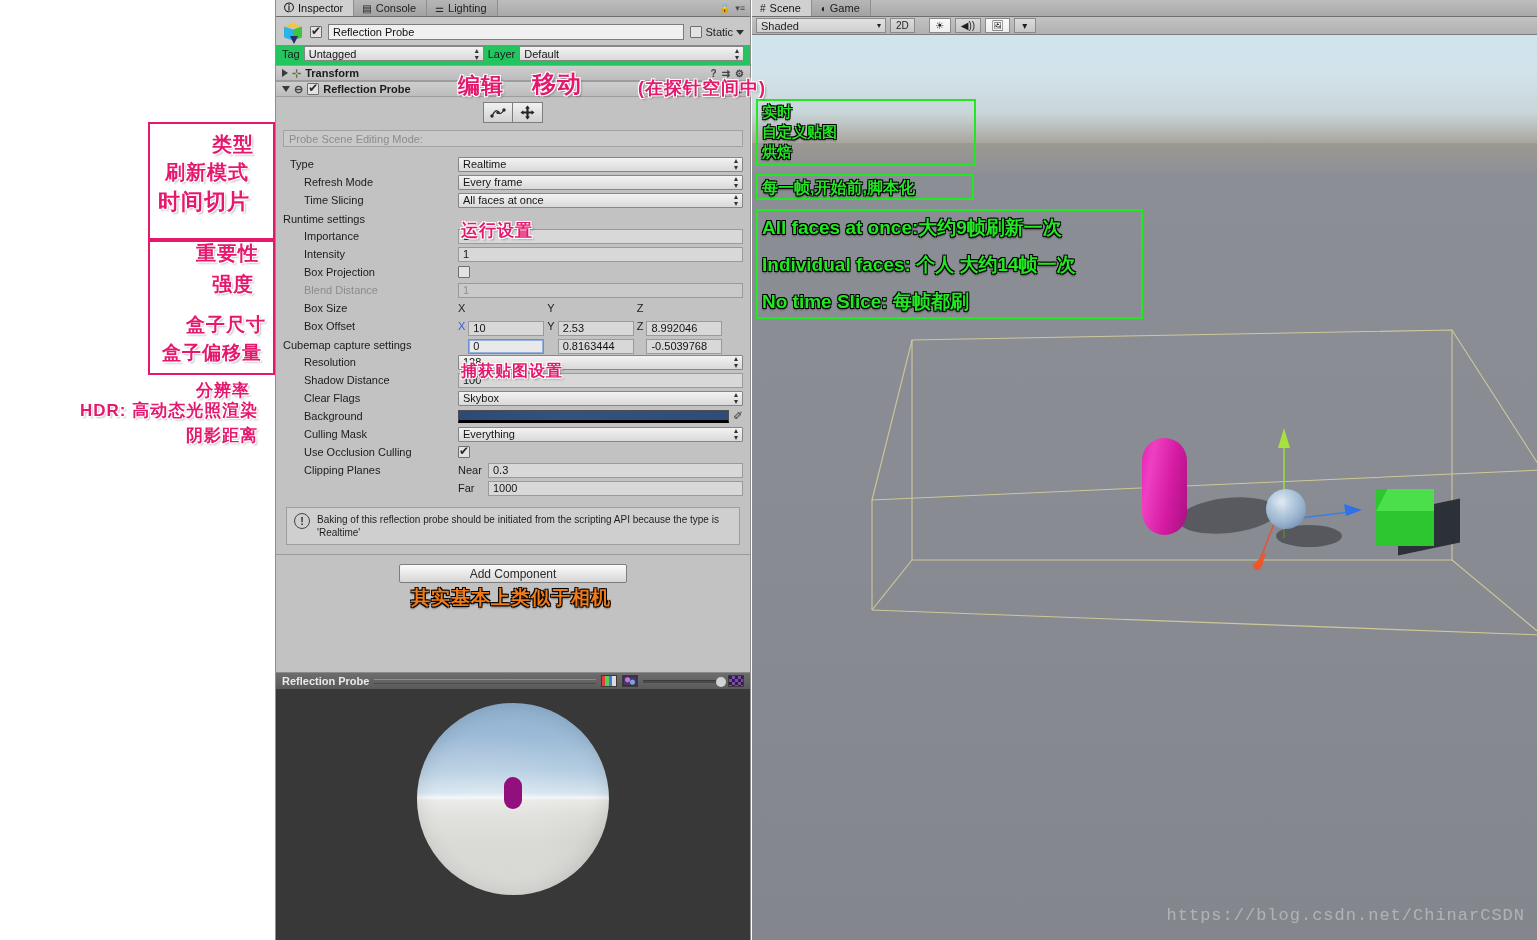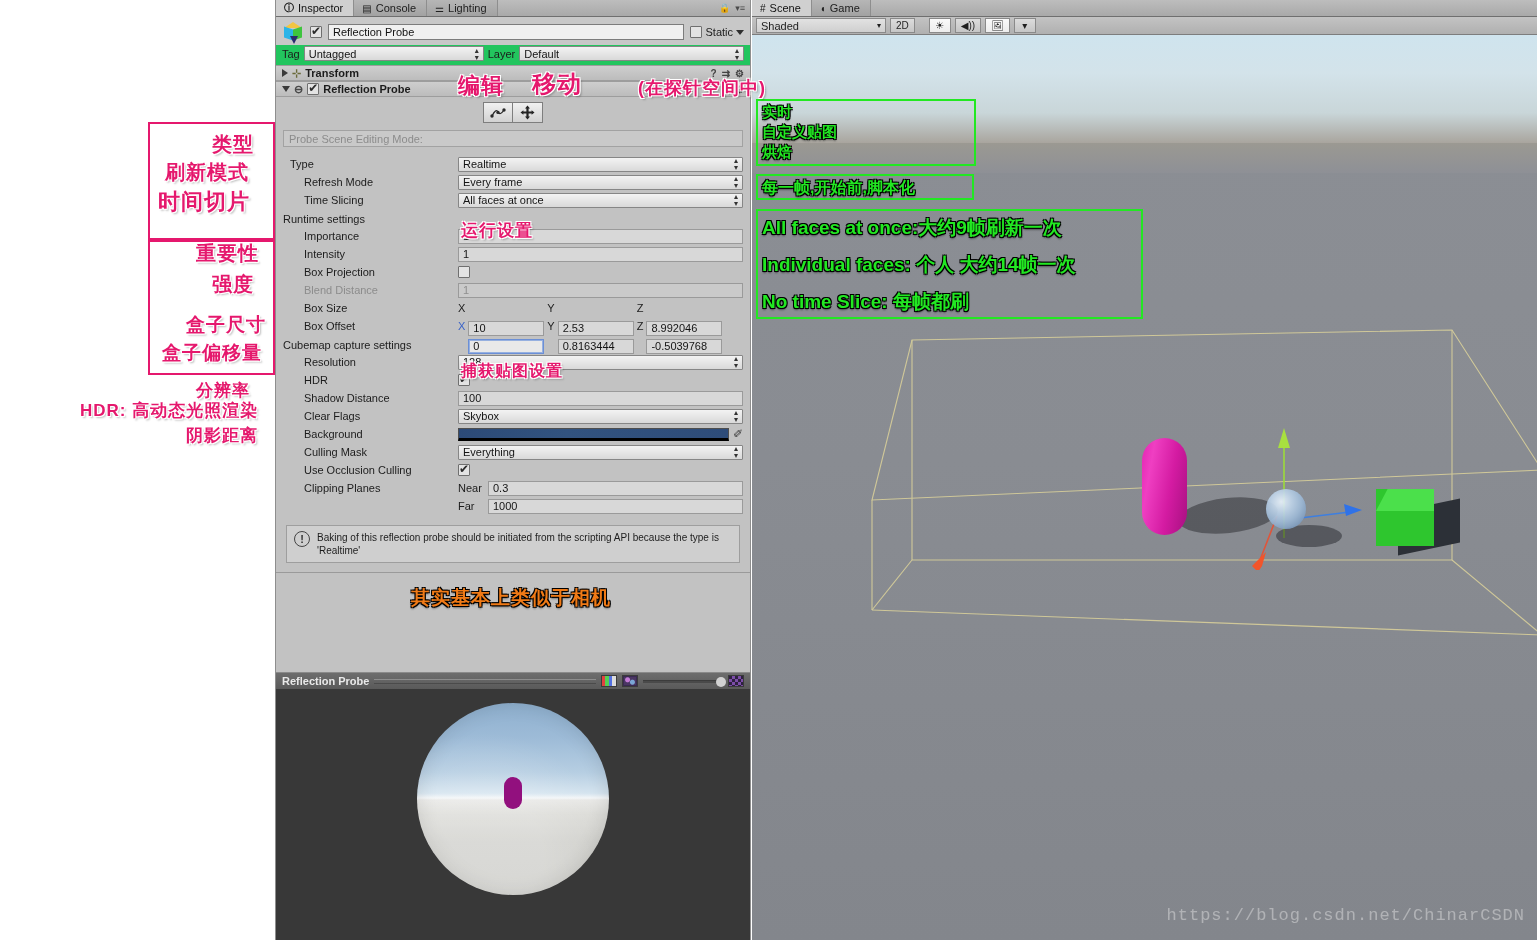--- a/index.html
+++ b/index.html
@@ -526,26 +526,20 @@
   <div class="prow indent">
     <div class="pl">Resolution</div>
     <div class="pc">
         <div class="popup full">
       <span>128</span>
       <span class="arrows">▴<br>▾</span>
         </div>
       </div>
   </div>
   <div class="prow indent">
-    <div class="pl">HDR</div>
-    <div class="pc">
-        <span class="chk on"></span>
-      </div>
-  </div>
-  <div class="prow indent">
     <div class="pl">Shadow Distance</div>
     <div class="pc">
         <div class="numfield">
       <span>100</span>
         </div>
       </div>
   </div>
   <div class="prow indent">
     <div class="pl">Clear Flags</div>
     <div class="pc">
@@ -596,20 +590,25 @@
     </div>
   </div>
 
   <div class="helpbox">
     <div class="ic">!</div>
     <div class="tx">Baking of this reflection probe should be initiated from the scripting API because the type is 'Realtime'</div>
   </div>
 
   <div class="sep"></div>
 
+  <div class="addcomp-wrap">
+    <div class="addcomp">
+      <span>Add Component</span>
+    </div>
+  </div>
 
   <div id="previewbar">
     <span class="ptitle">Reflection Probe</span>
     <span class="pline"></span>
     <span class="pvicon rgb"></span>
     <span class="pvicon cm"></span>
     <span class="pvslider">
         <span class="knob"></span>
       </span>
     <span class="pvicon checker"></span>

